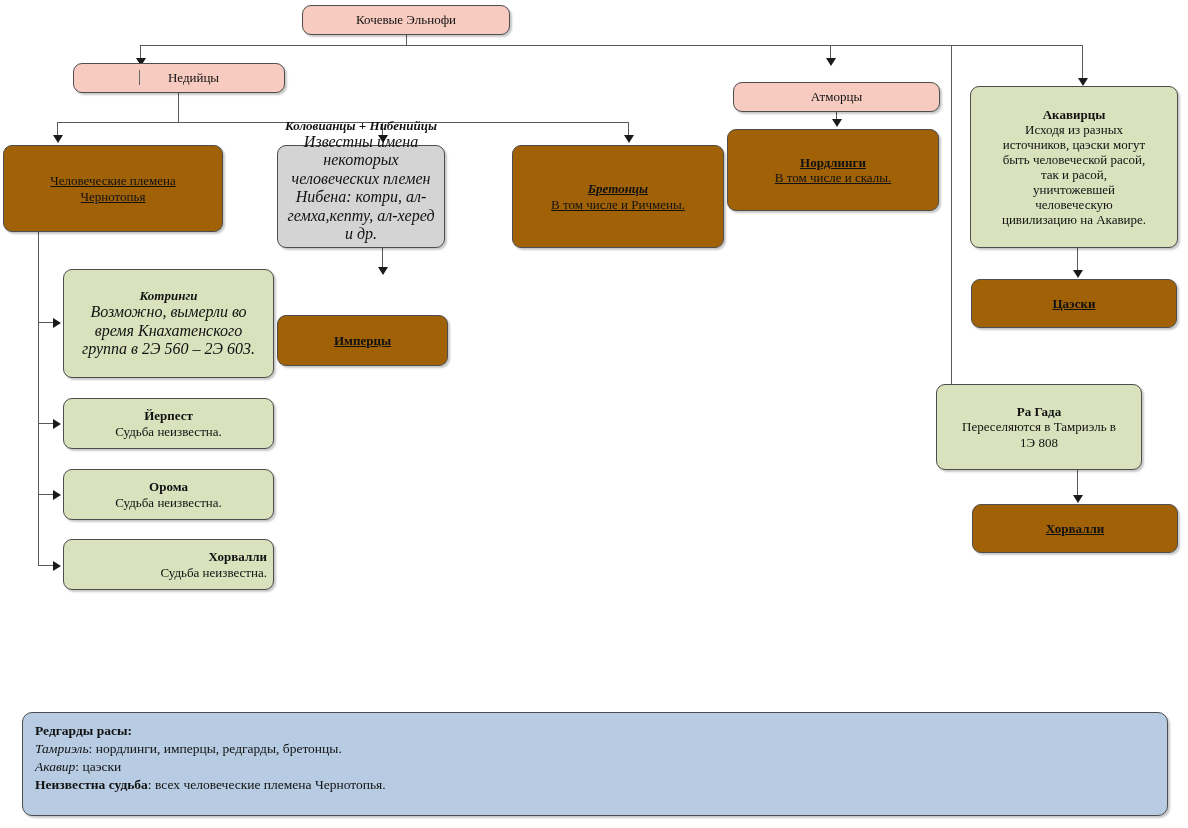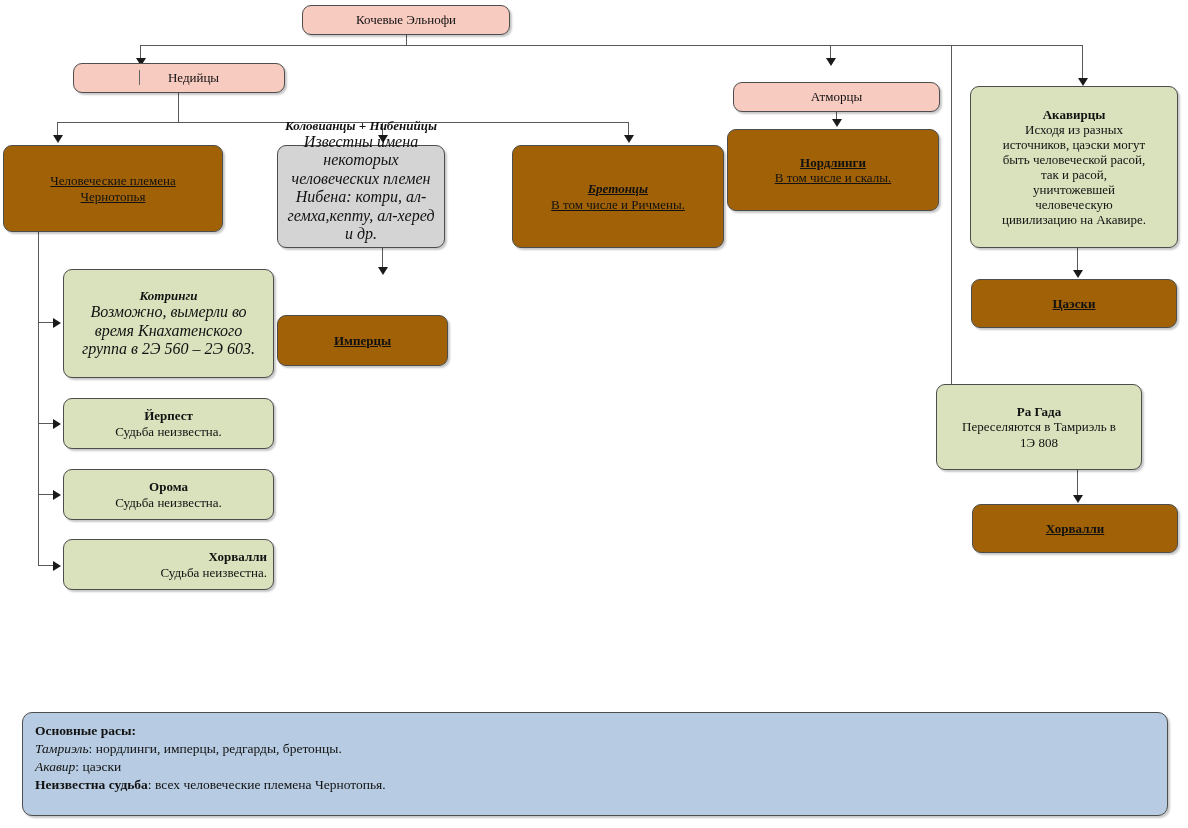--- a/index.html
+++ b/index.html
@@ -235,19 +235,19 @@
   </div>
 
   <div class="node green" style="left:63px;top:539px;width:211px;height:51px;text-align:right;">
     <div class="inner">
       <div class="t-title">Хорвалли</div>
       <div class="t-sub">Судьба неизвестна.</div>
     </div>
   </div>
 
   <div id="legend" style="left:22px;top:712px;width:1146px;height:104px;">
-    <div class="b">Основные расы:</div>
+    <div class="b">Редгарды расы:</div>
     <div><span class="i">Тамриэль</span><span>: нордлинги, имперцы, редгарды, бретонцы.</span></div>
     <div><span class="i">Акавир</span><span>: цаэски</span></div>
     <div><span class="b">Неизвестна судьба</span><span>: всех человеческие племена Чернотопья.</span></div>
   </div>
 
 </div>
 
 </body></html>

